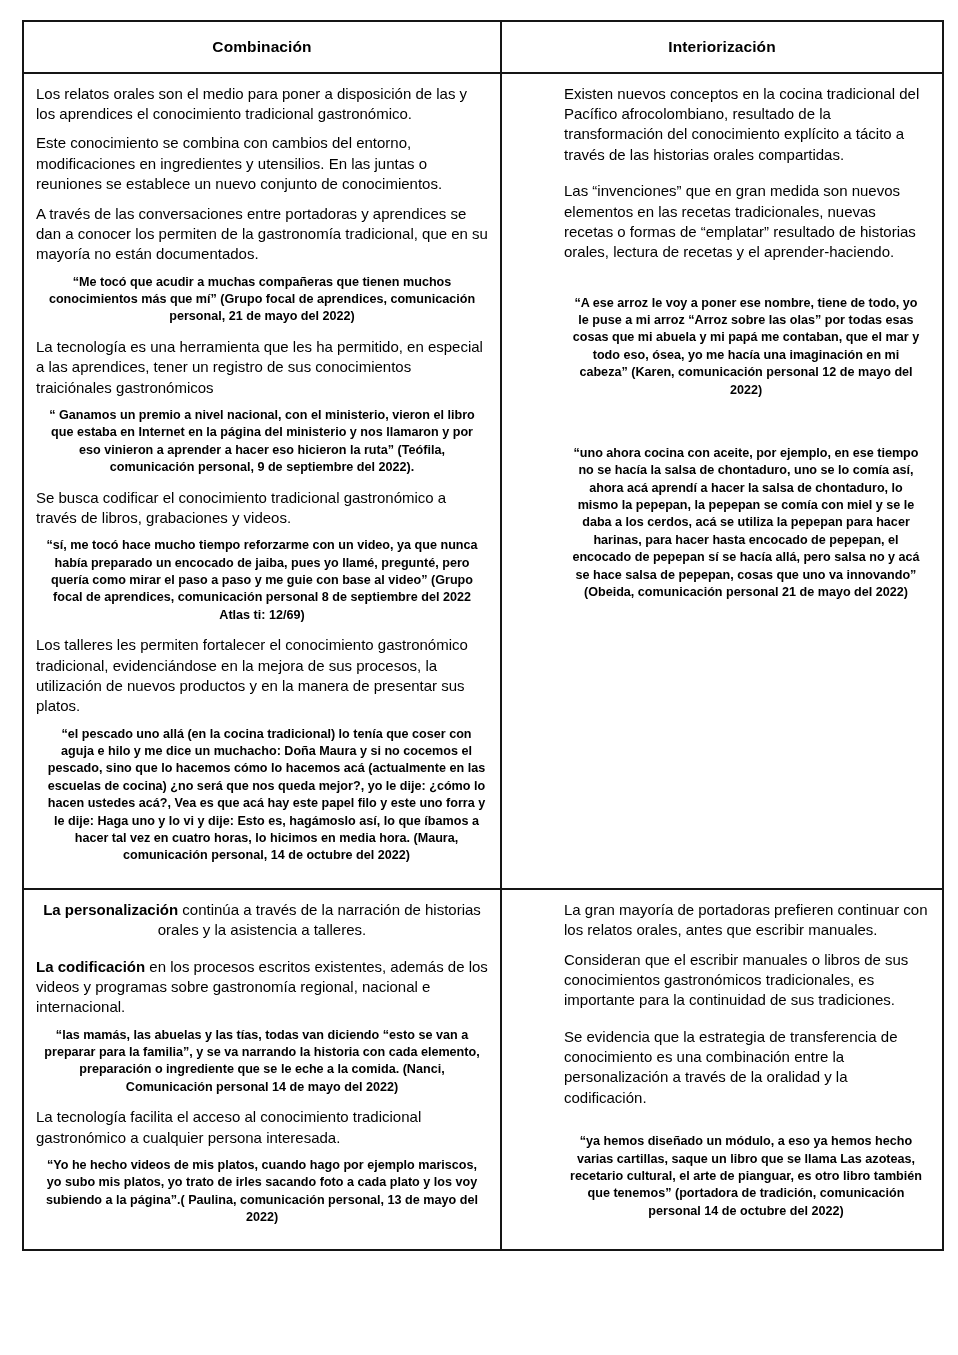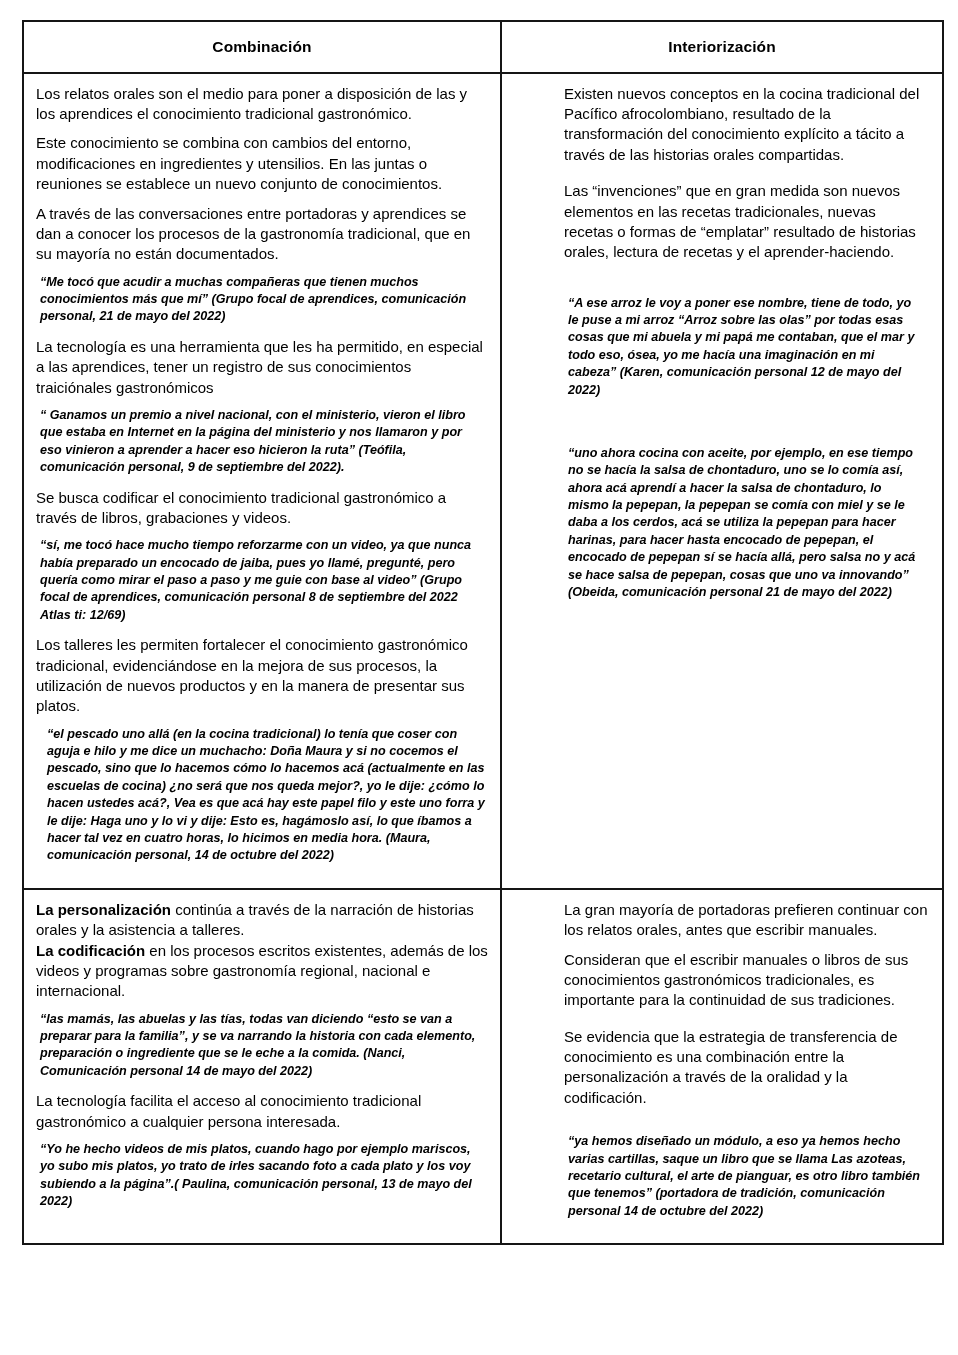--- a/index.html
+++ b/index.html
@@ -59,31 +59,32 @@
     margin: 0;
   }
 
   .para {
     font-size: 15px;
     line-height: 1.36;
     margin-bottom: 9px;
     text-align: left;
   }
   .para.tight {
-    margin-bottom: 0;
+    margin-bottom: 16px;
+    text-align: center;
   }
   .para b {
     font-weight: bold;
   }
 
   .quote {
     font-size: 12.6px;
-    font-style: italic;
     font-weight: bold;
     line-height: 1.38;
+    text-align: center;
     margin: 9px 4px 11px 4px;
   }
 
   .quote.wide {
     margin-left: 11px;
     margin-right: 2px;
   }
 
   .gap-sm { height: 7px; }
   .gap-md { height: 14px; }
@@ -102,21 +103,21 @@
         <td class="col-right">
           <div class="hdr">Interiorización</div>
         </td>
       </tr>
 
       <tr>
         <td class="col-left">
           <div class="cell-body">
             <p class="para">Los relatos orales son el medio para poner a disposición de las y los aprendices el conocimiento tradicional gastronómico.</p>
             <p class="para">Este conocimiento se  combina con cambios del entorno, modificaciones en ingredientes y utensilios. En las juntas o reuniones se establece un nuevo conjunto de conocimientos.</p>
-            <p class="para">A través de las conversaciones entre portadoras y aprendices se dan a conocer los procesos de la gastronomía tradicional, que en su mayoría no están documentados.</p>
+            <p class="para">A través de las conversaciones entre portadoras y aprendices se dan a conocer los permiten de la gastronomía tradicional, que en su mayoría no están documentados.</p>
             <p class="quote">“Me tocó que acudir a muchas compañeras que tienen muchos conocimientos más que mí” (Grupo focal de aprendices, comunicación personal, 21 de mayo del 2022)</p>
             <p class="para">La tecnología es una herramienta que les ha permitido, en especial a las aprendices, tener un registro de sus conocimientos traiciónales gastronómicos</p>
             <p class="quote">“ Ganamos un premio a nivel nacional, con el ministerio, vieron el libro que estaba en Internet en la página del ministerio y nos llamaron y por eso vinieron a aprender a hacer eso hicieron la ruta” (Teófila, comunicación personal, 9 de septiembre del 2022).</p>
             <p class="para">Se busca codificar el conocimiento tradicional gastronómico a través de libros, grabaciones y videos.</p>
             <p class="quote">“sí, me tocó hace mucho tiempo reforzarme con un video, ya que nunca había preparado un encocado de jaiba, pues yo llamé, pregunté, pero quería como mirar el paso a paso y me guie con base al video” (Grupo focal de aprendices, comunicación personal 8 de septiembre del 2022 Atlas ti: 12/69)</p>
             <p class="para">Los talleres les permiten fortalecer el conocimiento gastronómico tradicional, evidenciándose en la mejora de sus procesos, la utilización de nuevos productos y en la manera de presentar sus platos.</p>
             <p class="quote wide">“el pescado uno allá (en la cocina tradicional) lo tenía que coser con aguja e hilo y me dice un muchacho: Doña Maura y si no cocemos el pescado, sino que lo hacemos cómo lo hacemos acá (actualmente en las escuelas de cocina) ¿no será que nos queda mejor?, yo le dije: ¿cómo lo hacen ustedes acá?,  Vea es que acá hay este papel filo y este uno forra y le dije: Haga uno y lo vi y dije: Esto es, hagámoslo así, lo que íbamos a hacer tal vez en cuatro horas, lo hicimos en media hora. (Maura, comunicación personal, 14 de octubre del 2022)</p>
           </div>
         </td>
         <td class="col-right">

